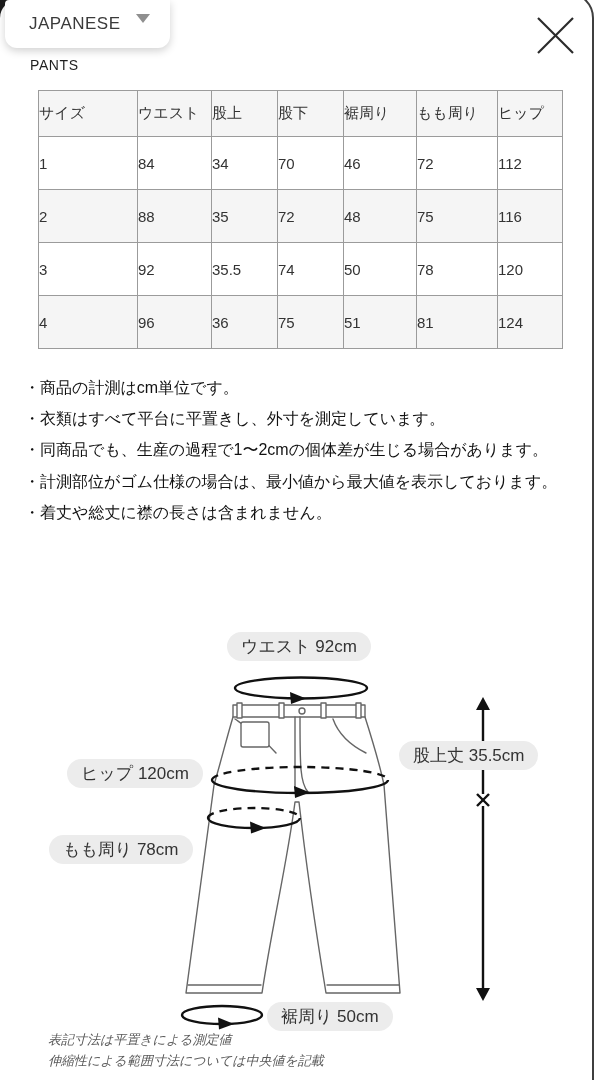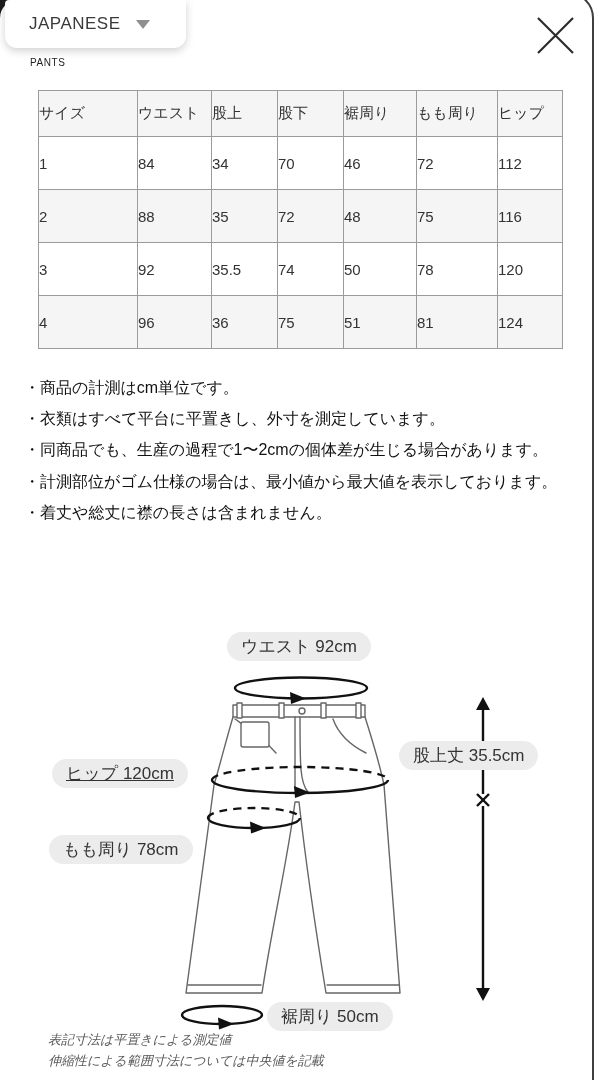--- a/index.html
+++ b/index.html
@@ -21,37 +21,37 @@
   .sheet-border {
     position: absolute; left: -30px; top: -8px; width: 624px; height: 1210px;
     border: 2px solid #3f3f3f; border-radius: 26px;
     pointer-events: none; z-index: 5;
   }
 
   
   .lang-btn {
     position: absolute; left: 5px; top: 0; z-index: 6;
     background: #fff;
-    display: flex; align-items: center;
-    padding: 14px 36px 14px 24px;
+    display: flex; 
+    padding: 14px 20px 14px 24px;
     border-radius: 4px 0 12px 12px;
     box-shadow: 0 3px 9px rgba(0,0,0,0.18);
     cursor: pointer;
   }
   .lang-btn .lang-label { font-size: 17px; color: #3a3a3a; letter-spacing: 0.5px; }
   .chevron-down {
     width: 0; height: 0; margin-left: 15px;
     border-left: 7px solid transparent; border-right: 7px solid transparent;
     border-top: 9px solid #8f8f8f;
   }
 
   
   .close-btn { position: absolute; left: 530px; top: 10px; width: 50px; height: 50px; z-index: 6; cursor: pointer; background: transparent; border: none; }
 
-  .page-title { position: absolute; left: 30px; top: 57px; font-size: 10px; color: #1f1f1f; letter-spacing: 0.6px; }
+  .page-title { position: absolute; left: 30px; top: 57px; font-size: 14px; color: #1f1f1f; letter-spacing: 0.6px; }
 
   
   table.size-table {
     position: absolute; left: 38px; top: 90px; width: 524px;
     border-collapse: collapse; table-layout: fixed;
     font-size: 15px; color: #333; text-align: left;
   }
   .size-table th, .size-table td { border: 1px solid #9b9b9b; font-weight: normal; }
   .size-table th { height: 46px; background: #f5f5f5; }
   .size-table td { height: 53px; background: #fff; }
@@ -71,21 +71,21 @@
   
   .diagram { position: absolute; left: 0; top: 618px; width: 593px; height: 462px; }
   .diagram svg { position: absolute; left: 0; top: 0; }
   .pill {
     position: absolute; background: #ececec; color: #333;
     border-radius: 15px; padding: 3px 14px; font-size: 17px; white-space: nowrap;
     z-index: 2;
   }
   .pill-waist  { left: 227px; top: 14px; }
   .pill-rise   { left: 399px; top: 123px; }
-  .pill-hip    { left: 52px;  top: 141px; text-decoration: underline; }
+  .pill-hip    { left: 67px;  top: 141px; }
   .pill-thigh  { left: 49px;  top: 217px; }
   .pill-inseam { left: 409px; top: 264px; }
   .pill-hem    { left: 267px; top: 384px; }
 
   .diagram-footnotes { position: absolute; left: 48px; top: 412px; z-index: 2; }
   .diagram-footnotes div { font-size: 13px; line-height: 1.6; color: #595959; font-style: italic; }
 </style>
 </head>
 <body>
 

